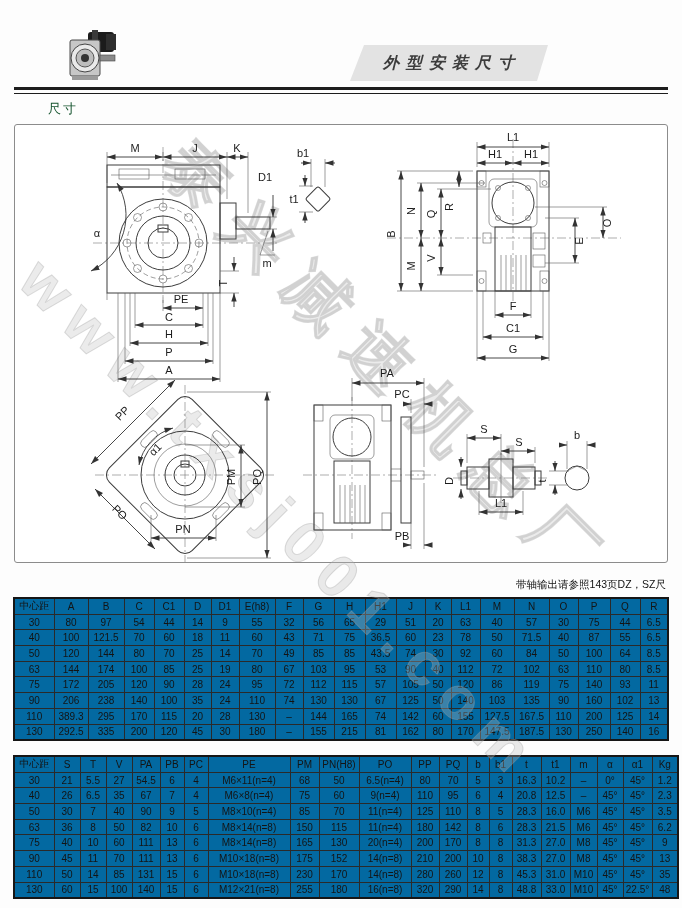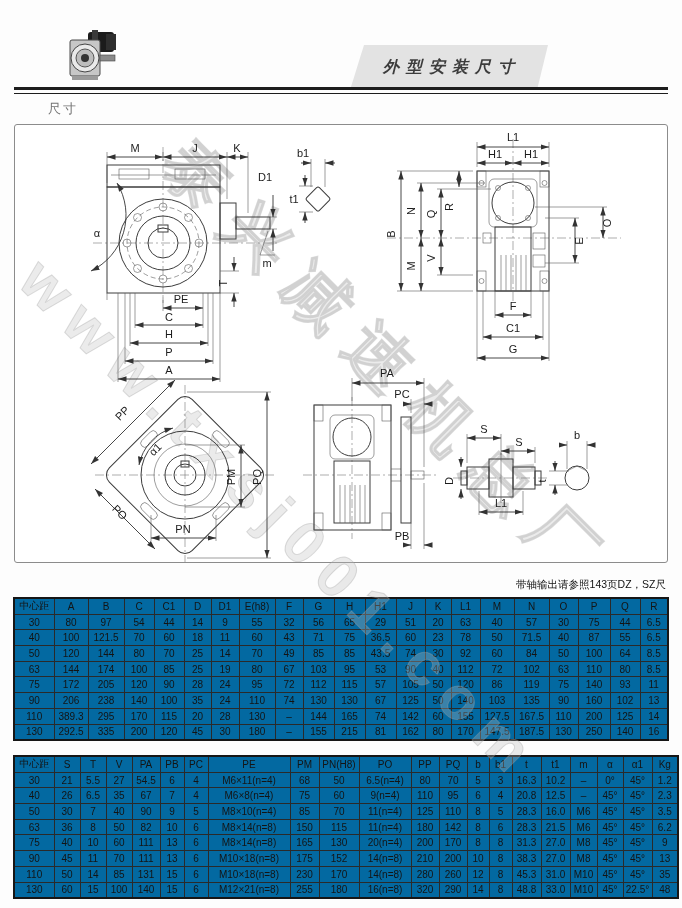--- a/index.html
+++ b/index.html
@@ -4,31 +4,31 @@
 <style>
   html,body{margin:0;padding:0;}
   body{
     width:682px;height:908px;position:relative;background:#fdfdfd;
     font-family:"Liberation Sans","DejaVu Sans",sans-serif;color:#111;
     overflow:hidden;
   }
   .abs{position:absolute;}
   
   .title-band{
-    left:350px;top:45px;width:198px;height:45px;background:#e3e3e3;
+    left:350px;top:45px;width:198px;height:36px;background:#e3e3e3;
     clip-path:polygon(14px 0,100% 0,calc(100% - 11px) 100%,0 100%);
     display:flex;align-items:center;justify-content:center;
   }
   .title-band span{
     font-style:italic;font-weight:bold;font-size:16px;color:#3c3c3c;
     letter-spacing:7px;transform:translateX(3px);white-space:nowrap;
   }
   .rule-thick{left:14px;right:14px;top:87px;height:3px;background:#1d1d1d;}
   .rule-thin{left:14px;right:14px;top:93px;height:1px;background:#1d1d1d;}
-  .section-label{left:48px;top:100px;font-size:13px;letter-spacing:2px;color:#737373;}
+  .section-label{left:48px;top:100px;font-size:13px;letter-spacing:2px;color:#14532d;}
   
   .fig-box{
     left:14px;top:124px;width:652px;height:437px;border:1px solid #8c8c8c;
     border-radius:3px;background:#fff;overflow:hidden;
   }
   .fig-box svg{position:absolute;left:0;top:0;z-index:2;}
   
   .wm{position:absolute;z-index:1;transform-origin:0 0;white-space:nowrap;
       font-weight:bold;color:rgba(190,190,190,0.30);
       -webkit-text-stroke:1px rgba(160,160,160,0.35);pointer-events:none;}

